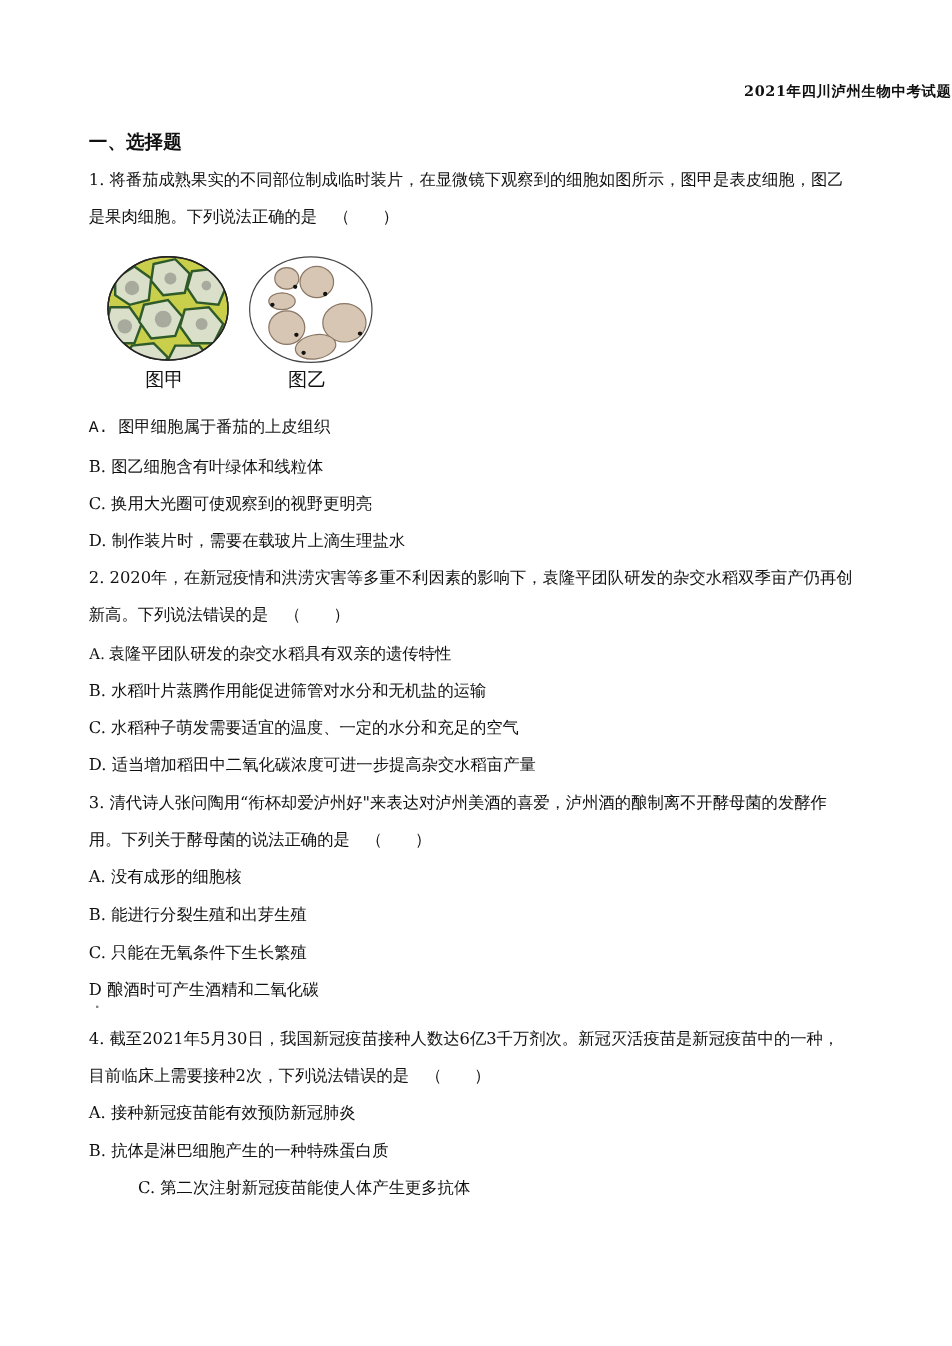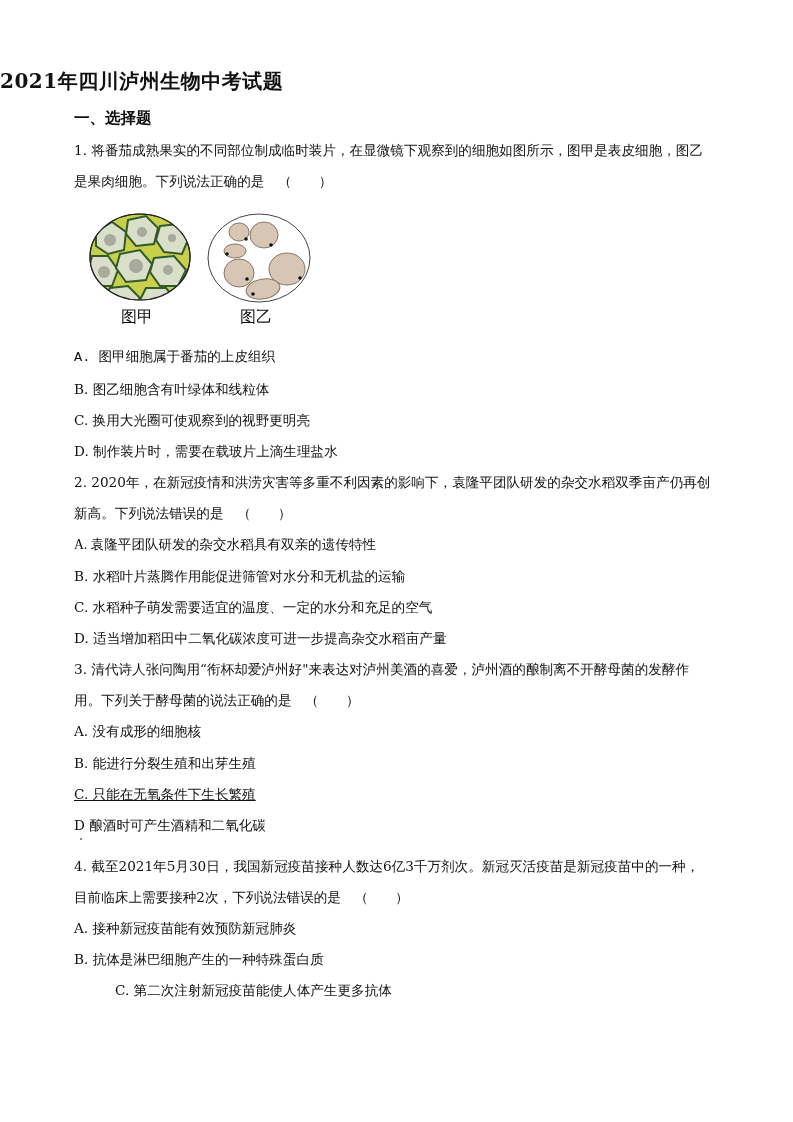--- a/index.html
+++ b/index.html
@@ -3,21 +3,21 @@
   <meta charset="utf-8">
   <style>
     html, body { margin: 0; padding: 0; background: #ffffff; }
     body {
       width: 793px; height: 1122px; position: relative; overflow: hidden;
       font-family: "DejaVu Serif", "Liberation Serif", serif;
       color: #111;
     }
     .page-title {
       position: absolute; left: 0; width: 793px; top: 68px;
-      text-align: left; font-size: 20px; font-weight: bold; letter-spacing: 0.5px;
+      text-align: right; font-size: 12px; font-weight: bold; letter-spacing: 0.5px;
     }
     .section-heading {
       position: absolute; left: 74px; top: 108px;
       font-size: 15.5px; font-weight: bold;
     }
     .line {
       position: absolute; left: 74px; white-space: nowrap;
       font-size: 13.6px; line-height: 18px;
     }
     .figure {
@@ -31,21 +31,21 @@
     .dot { position: absolute; left: 80px; top: 838px; width: 2px; height: 2px; background: #888; }
   </style>
 </head>
 <body>
 
 <div>
   <div class="page-title">2021年四川泸州生物中考试题</div>
   <div class="section-heading">一、选择题</div>
 
   <div class="line" style="top:141px;">1. 将番茄成熟果实的不同部位制成临时装片，在显微镜下观察到的细胞如图所示，图甲是表皮细胞，图乙</div>
-  <div class="line" style="top:172px;">是果肉细胞。下列说法正确的是　（　　）</div>
+  <div class="line" style="top:172px;font-family:Liberation Serif, serif;">是果肉细胞。下列说法正确的是　（　　）</div>
 
   <div class="figure">
     <div class="fig-img" style="left:0;">
       <svg width="104" height="90" viewBox="0 0 104 90">
         <defs>
           <clipPath id="cj">
               <ellipse cx="52" cy="45" rx="50" ry="43"></ellipse>
             </clipPath>
         </defs>
         <ellipse cx="52" cy="45" rx="50" ry="43" fill="#c9cf4a" stroke="#333" stroke-width="1.2"></ellipse>
@@ -105,21 +105,21 @@
   <div class="line" style="top:504px;">新高。下列说法错误的是　（　　）</div>
   <div class="line" style="top:536px;font-family:Liberation Serif, serif;">A.  袁隆平团队研发的杂交水稻具有双亲的遗传特性</div>
   <div class="line" style="top:567px;">B.  水稻叶片蒸腾作用能促进筛管对水分和无机盐的运输</div>
   <div class="line" style="top:598px;">C.  水稻种子萌发需要适宜的温度、一定的水分和充足的空气</div>
   <div class="line" style="top:629px;">D.  适当增加稻田中二氧化碳浓度可进一步提高杂交水稻亩产量</div>
 
   <div class="line" style="top:660px;">3. 清代诗人张问陶用“衔杯却爱泸州好"来表达对泸州美酒的喜爱，泸州酒的酿制离不开酵母菌的发酵作</div>
   <div class="line" style="top:691px;">用。下列关于酵母菌的说法正确的是　（　　）</div>
   <div class="line" style="top:722px;text-align:center;">A.  没有成形的细胞核</div>
   <div class="line" style="top:754px;">B.  能进行分裂生殖和出芽生殖</div>
-  <div class="line" style="top:785px;text-decoration:underline;">C.  只能在无氧条件下生长繁殖</div>
+  <div class="line" style="top:785px;">C.  只能在无氧条件下生长繁殖</div>
   <div class="line" style="top:816px;">D  酿酒时可产生酒精和二氧化碳</div>
   <div class="dot"></div>
 
   <div class="line" style="top:857px;">4. 截至2021年5月30日，我国新冠疫苗接种人数达6亿3千万剂次。新冠灭活疫苗是新冠疫苗中的一种，</div>
   <div class="line" style="top:888px;">目前临床上需要接种2次，下列说法错误的是　（　　）</div>
   <div class="line" style="top:919px;">A.  接种新冠疫苗能有效预防新冠肺炎</div>
   <div class="line" style="top:950px;">B.  抗体是淋巴细胞产生的一种特殊蛋白质</div>
   <div class="line" style="top:981px;margin-left:41px;">C.  第二次注射新冠疫苗能使人体产生更多抗体</div>
 </div>
 

